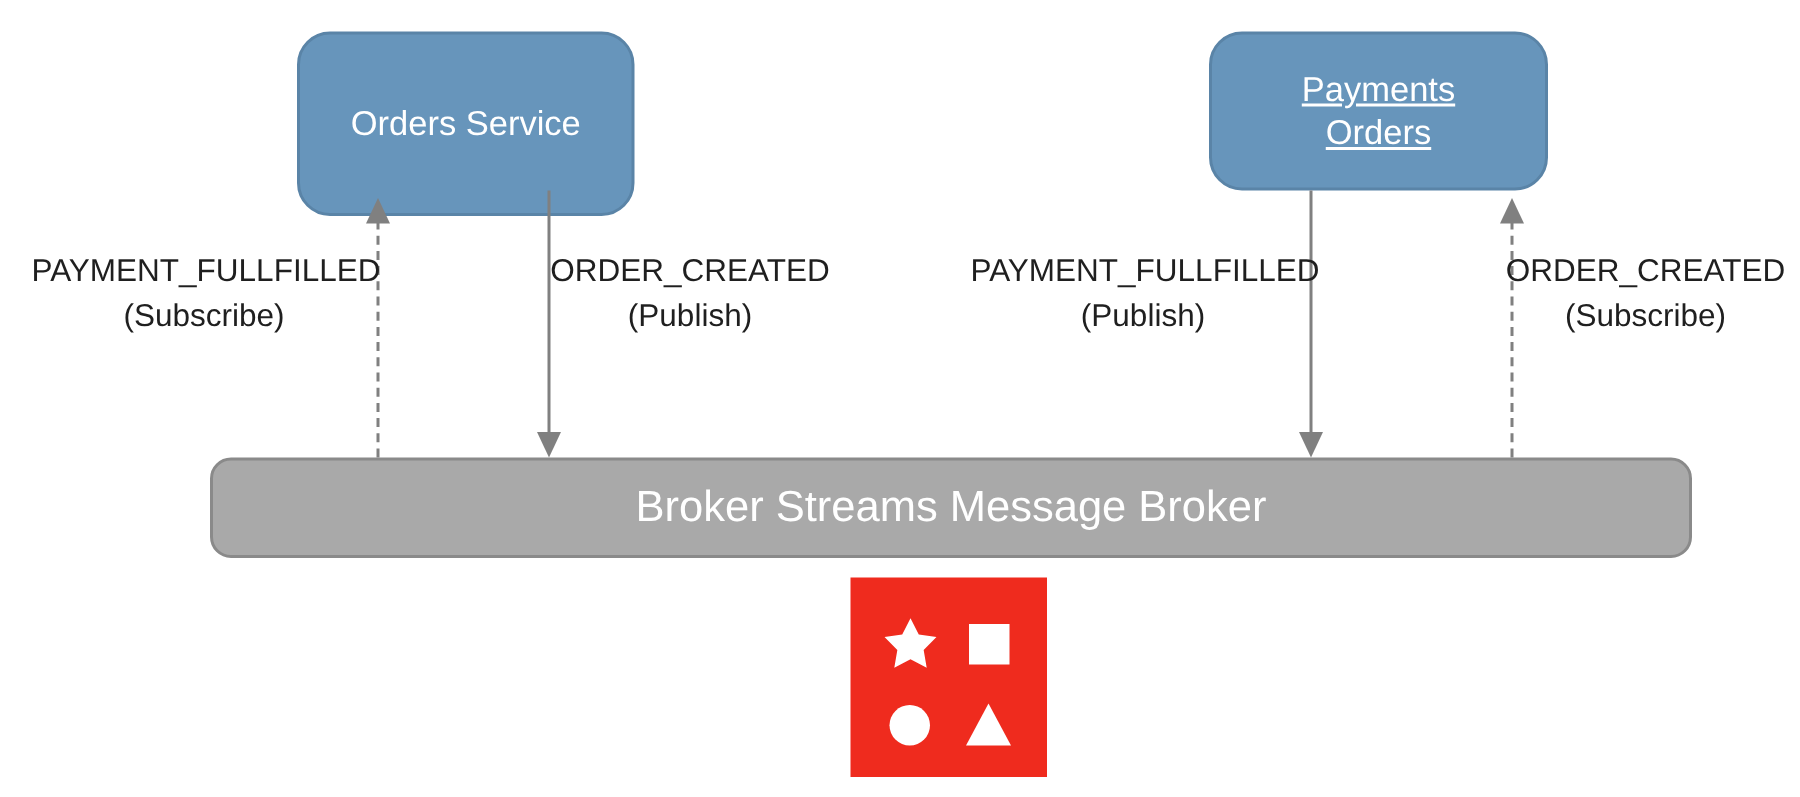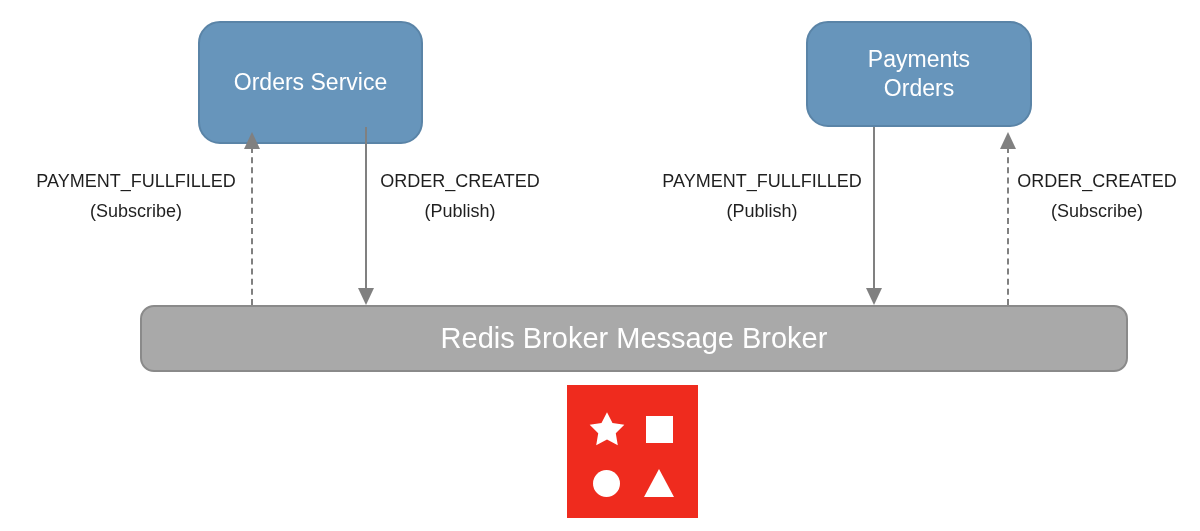--- a/index.html
+++ b/index.html
@@ -28,21 +28,21 @@
     background:var(--service-fill);
     border:2px solid var(--service-border);
     border-radius:22px;
     color:var(--text-on-fill);
     display:flex;flex-direction:column;
     align-items:center;justify-content:center;
     font-size:23px;line-height:29px;
     text-align:center;
   }
   .service-box.orders{left:198px;top:21px;width:225px;height:123px;}
-  .service-box.payments{left:806px;top:21px;width:226px;height:106px;}
+  .service-box.payments{left:806px;top:21px;width:226px;height:106px;text-decoration:underline;}
   
   .broker{
     position:absolute;left:140px;top:305px;width:988px;height:67px;
     box-sizing:border-box;
     background:var(--broker-fill);
     border:2px solid var(--broker-border);
     border-radius:14px;
     color:var(--text-on-fill);
     display:flex;align-items:center;justify-content:center;
     font-size:29px;
@@ -59,21 +59,21 @@
   }
   .arrow-head.down{
     border-left:8px solid transparent;
     border-right:8px solid transparent;
     border-top:17px solid var(--arrow);
   }
   
   .edge-label{
     position:absolute;width:230px;
     color:var(--label-text);
-    font-size:18px;line-height:30px;
+    font-size:21px;line-height:30px;
     text-align:center;
   }
   .edge-label span{display:block;}
   .edge-label.l1{left:21px;top:166px;}
   .edge-label.l2{left:345px;top:166px;}
   .edge-label.l3{left:647px;top:166px;}
   .edge-label.l4{left:982px;top:166px;}
   
   .logo{
     position:absolute;left:567px;top:385px;width:131px;height:133px;
@@ -98,21 +98,21 @@
   <div class="service-box orders">
     <span>Orders Service</span>
   </div>
 
   <div class="service-box payments">
     <span>Payments</span>
     <span>Orders</span>
   </div>
 
   <div class="broker">
-    <span>Redis Broker Message Broker</span>
+    <span>Broker Streams Message Broker</span>
   </div>
 
   <div class="arrow-head up" style="left:244px;top:132px;"></div>
   <div class="edge-line dashed" style="left:251px;top:147px;height:158px;"></div>
   <div class="edge-label l1">
     <span>PAYMENT_FULLFILLED</span>
     <span>(Subscribe)</span>
   </div>
 
   <div class="edge-line solid" style="left:365px;top:127px;height:162px;"></div>

